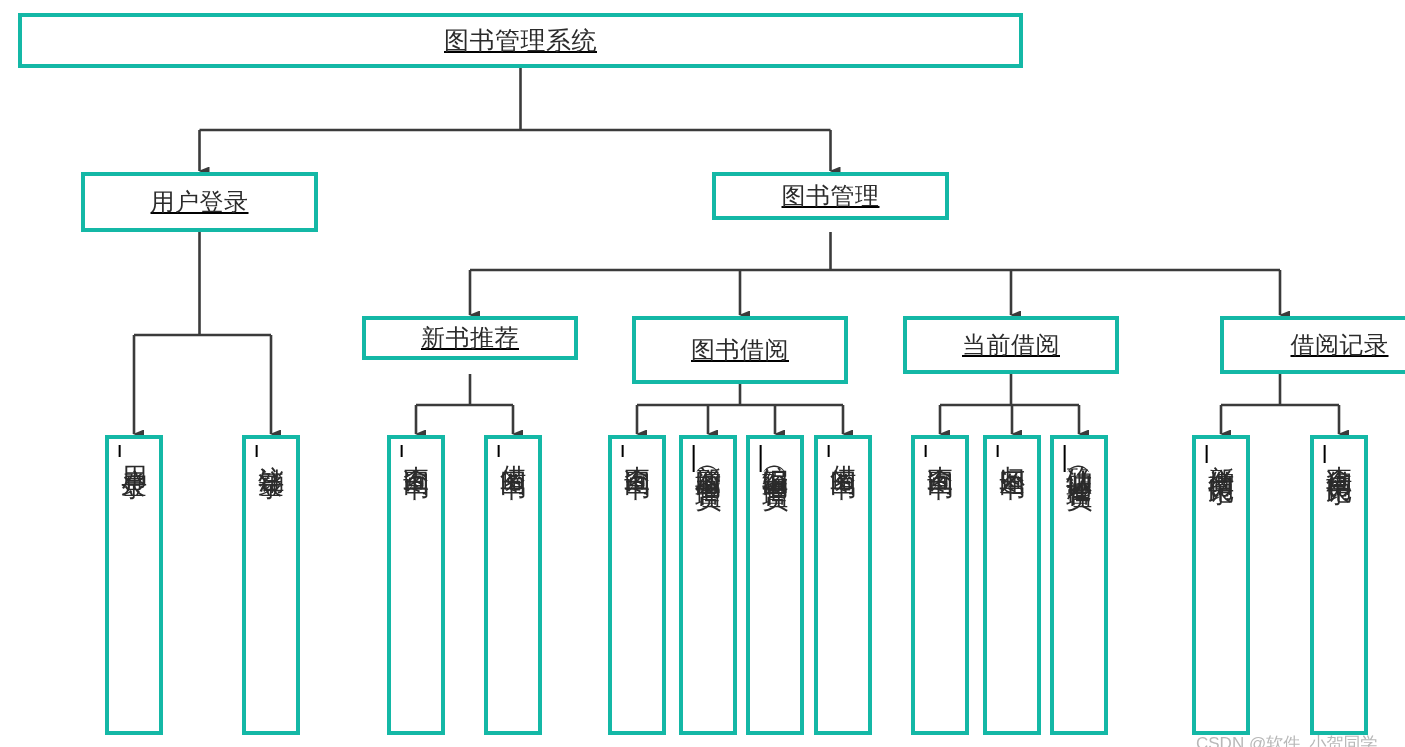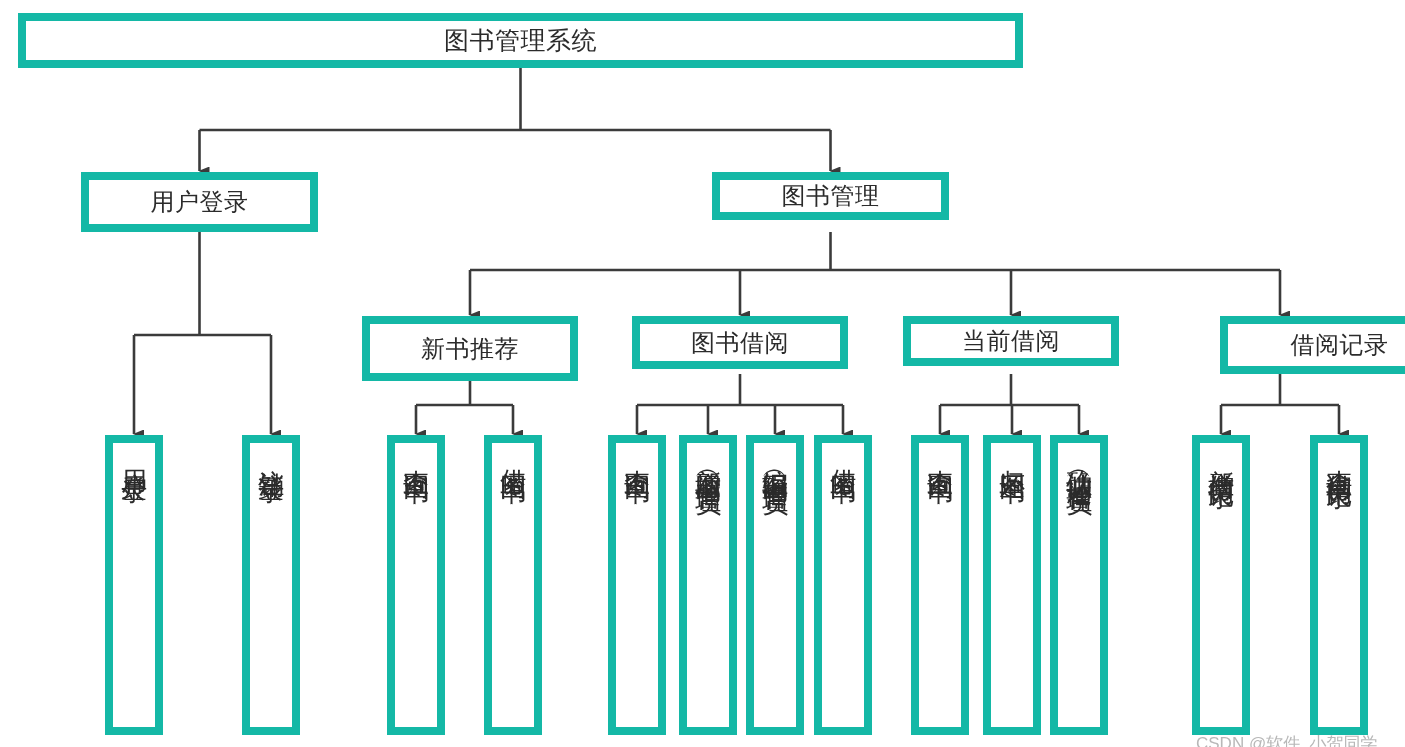--- a/index.html
+++ b/index.html
@@ -23,26 +23,27 @@
     position: absolute;
     left: 0;
     top: 0;
     width: 1405px;
     height: 747px;
     pointer-events: none;
   }
   .node {
     position: absolute;
     box-sizing: border-box;
-    border: 8px solid #14b8a6;
+    border: 4px solid #14b8a6;
     background: #ffffff;
     display: flex;
     align-items: center;
     justify-content: center;
     overflow: hidden;
+    text-decoration: underline;
   }
   .node-label {
     color: #2b2b2b;
     letter-spacing: 0.5px;
     white-space: nowrap;
     line-height: 1.0;
   }
   .node.horizontal .node-label {
     font-size: 24px;
   }
@@ -120,27 +121,27 @@
   <div id="node-layer">
       <div class="node horizontal root" style="left: 18px; top: 13px; width: 1005px; height: 55px;">
         <span class="node-label">图书管理系统</span>
       </div>
       <div class="node horizontal" style="left: 81px; top: 172px; width: 237px; height: 60px;">
         <span class="node-label">用户登录</span>
       </div>
       <div class="node horizontal" style="left: 712px; top: 172px; width: 237px; height: 48px;">
         <span class="node-label">图书管理</span>
       </div>
-      <div class="node horizontal" style="left: 362px; top: 316px; width: 216px; height: 65px;">
+      <div class="node horizontal" style="left: 362px; top: 316px; width: 216px; height: 44px;">
         <span class="node-label">新书推荐</span>
       </div>
-      <div class="node horizontal" style="left: 632px; top: 316px; width: 216px; height: 53px;">
+      <div class="node horizontal" style="left: 632px; top: 316px; width: 216px; height: 68px;">
         <span class="node-label">图书借阅</span>
       </div>
-      <div class="node horizontal" style="left: 903px; top: 316px; width: 216px; height: 50px;">
+      <div class="node horizontal" style="left: 903px; top: 316px; width: 216px; height: 58px;">
         <span class="node-label">当前借阅</span>
       </div>
       <div class="node horizontal" style="left: 1220px; top: 316px; width: 239px; height: 58px;">
         <span class="node-label">借阅记录</span>
       </div>
       <div class="node vertical" style="left: 105px; top: 435px; width: 58px; height: 300px;">
         <span class="node-label">用户登录</span>
       </div>
       <div class="node vertical" style="left: 242px; top: 435px; width: 58px; height: 300px;">
         <span class="node-label">注销登录</span>

